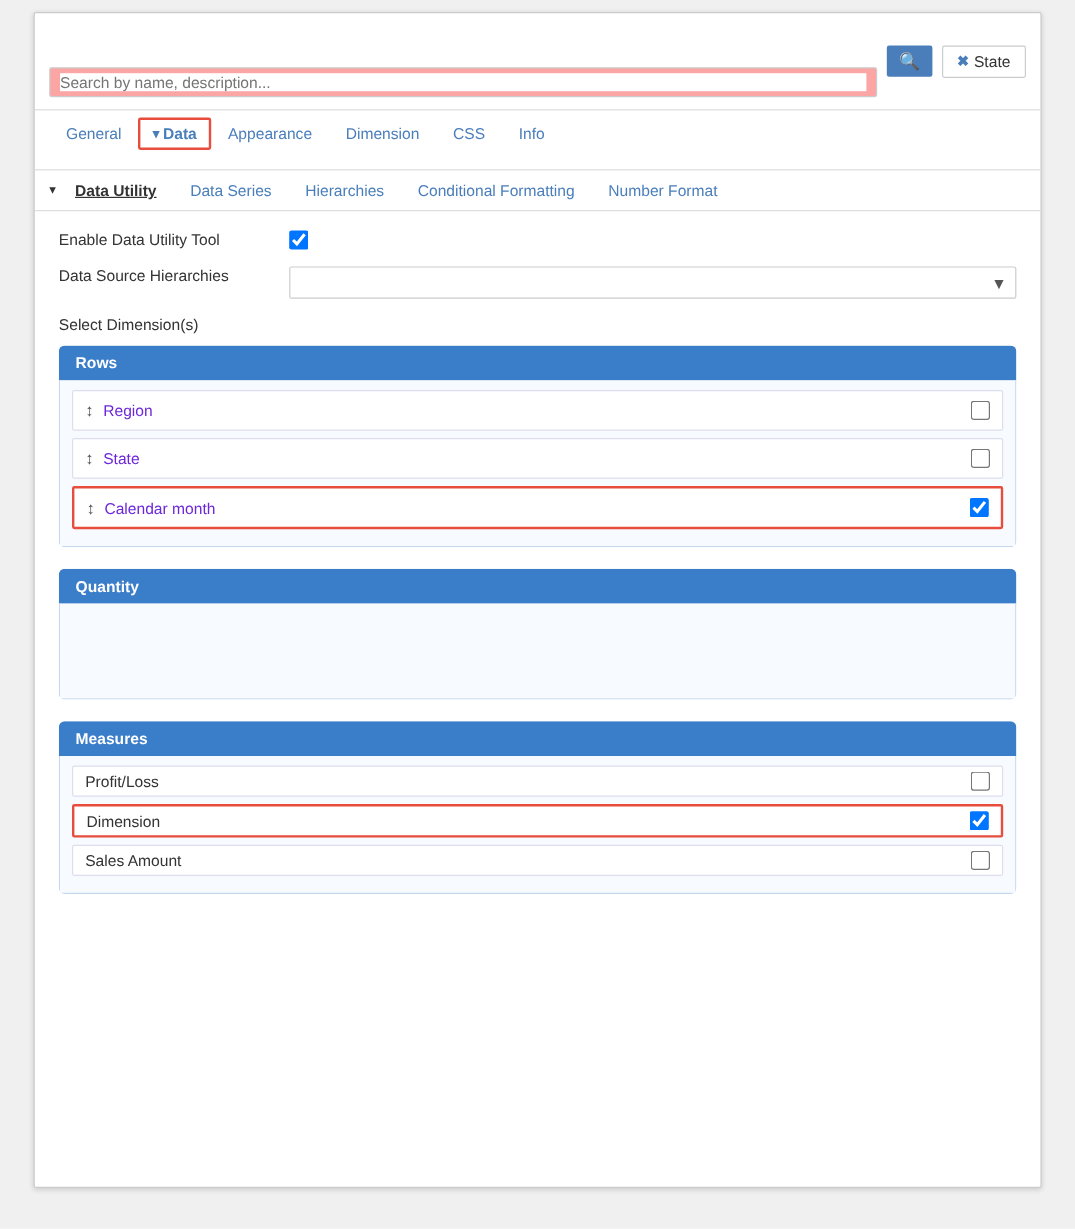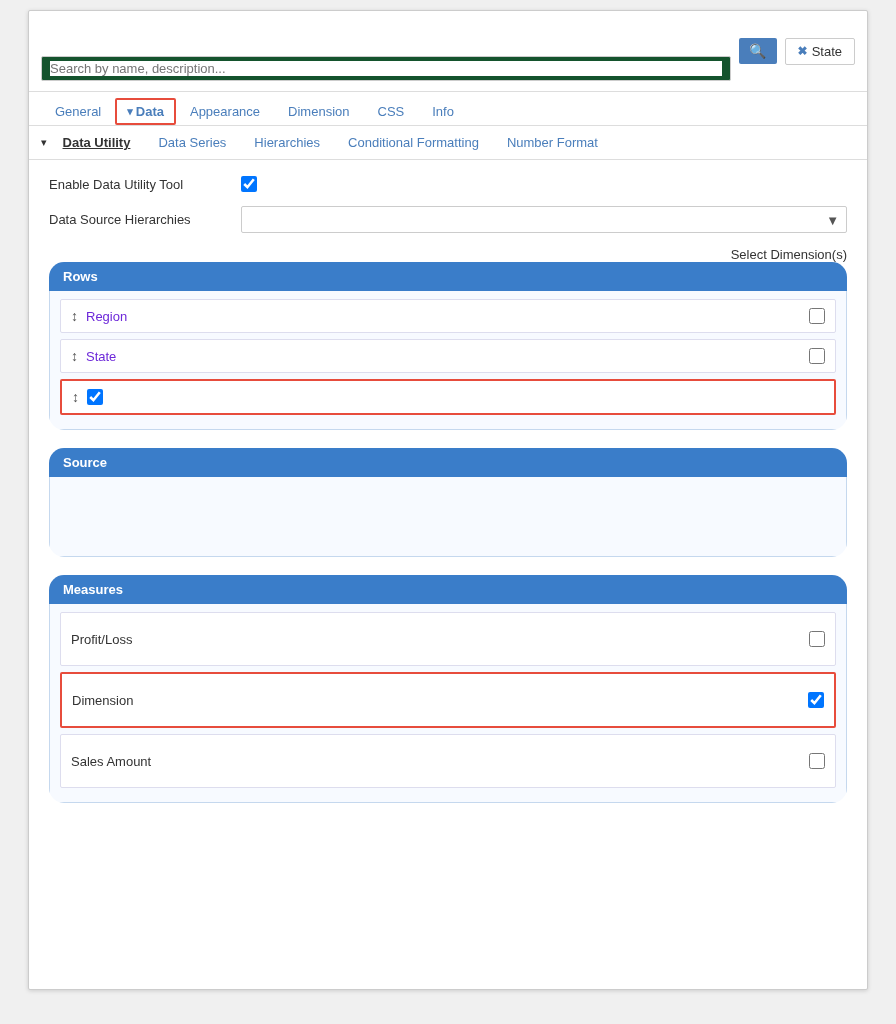--- a/index.html
+++ b/index.html
@@ -28,21 +28,21 @@
       border-bottom: 1px solid #ddd;
       gap: 8px;
     }
     .search-input-wrapper {
       flex: 1;
       display: flex;
       align-items: center;
       border: 1px solid #ccc;
       border-radius: 2px;
       padding: 4px 8px;
-      background: #14532d;
+      background: #fca5a5;
       margin-top: 35px;
     }
     .search-input-wrapper input {
       border: none;
       outline: none;
       width: 100%;
       font-size: 13px;
       color: #555;
     }
     .search-btn {
@@ -68,21 +68,21 @@
     }
     .clear-btn .x-icon {
       color: #4a7ebb;
       font-weight: bold;
       font-size: 12px;
     }
     
     .tabs-row1 {
       display: flex;
       align-items: center;
-      padding: 6px 12px 0 12px;
+      padding: 6px 12px 16px 12px;
       border-bottom: 1px solid #ddd;
       gap: 0;
     }
     .tab {
       padding: 6px 14px;
       cursor: pointer;
       color: #4a7ebb;
       font-size: 13px;
       border: none;
       background: none;
@@ -123,21 +123,21 @@
       font-size: 11px;
       color: #333;
     }
     
     .content {
       padding: 16px 20px;
     }
     
     .form-row {
       display: flex;
-      align-items: center;
+      align-items: flex-start;
       margin-bottom: 14px;
       gap: 12px;
     }
     .form-label {
       font-size: 13px;
       color: #333;
       min-width: 180px;
     }
     .form-checkbox {
       width: 16px;
@@ -162,26 +162,26 @@
       position: absolute;
       right: 8px;
       top: 50%;
       transform: translateY(-50%);
       color: #555;
       pointer-events: none;
     }
     .section-label {
       font-size: 13px;
       color: #333;
-      text-align: right;
+      margin-bottom: 10px;
     }
     
     .section-box {
       margin-bottom: 18px;
-      border-radius: 15px;
+      border-radius: 5px;
       overflow: hidden;
     }
     .section-header {
       background: #3a7dc9;
       color: #fff;
       padding: 7px 14px;
       font-size: 13px;
       font-weight: bold;
     }
     .section-body {
@@ -220,21 +220,21 @@
       cursor: pointer;
     }
     
     .measure-row {
       display: flex;
       align-items: center;
       background: #fff;
       border: 1px solid #dde;
       border-radius: 2px;
       margin-bottom: 6px;
-      padding: 18px 10px;
+      padding: 4px 10px;
     }
     .measure-row.highlighted {
       border: 2px solid #e74c3c;
     }
     .measure-name {
       flex: 1;
       font-size: 13px;
       color: #333;
     }
     .measure-checkbox {
@@ -336,28 +336,29 @@
         </div>
 
         <div class="dim-row">
           <span class="dim-sort-icon">↕</span>
           <span class="dim-name">State</span>
           <input type="checkbox" class="dim-checkbox" style="">
         </div>
 
         <div class="dim-row highlighted">
           <span class="dim-sort-icon">↕</span>
+          <span class="dim-name">Calendar month</span>
           <input type="checkbox" class="dim-checkbox" checked="" style="">
         </div>
 
       </div>
     </div>
 
     <div class="section-box">
-      <div class="section-header">Source</div>
+      <div class="section-header">Quantity</div>
       <div class="section-body columns-body">
         
       </div>
     </div>
 
     <div class="section-box">
       <div class="section-header">Measures</div>
       <div class="section-body">
 
         <div class="measure-row">

